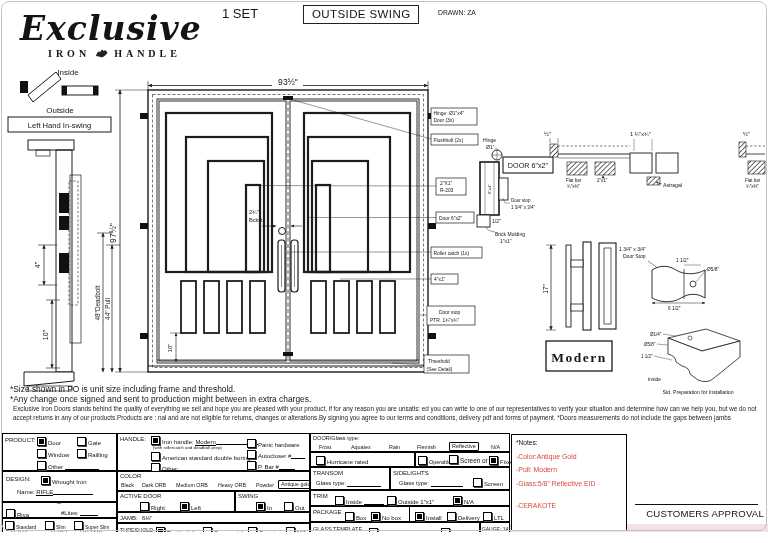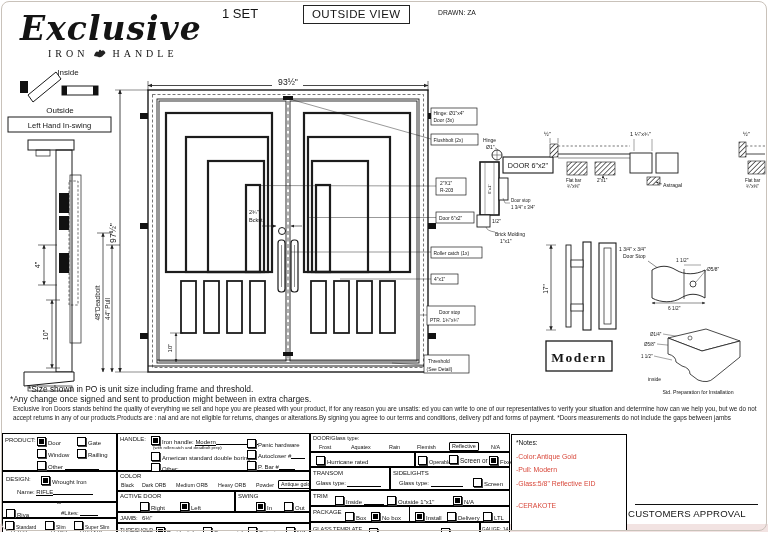--- a/index.html
+++ b/index.html
@@ -4,21 +4,21 @@
 <style>
   html,body{margin:0;padding:0;background:#fff}
   .page{position:relative;width:768px;height:532px;background:#fff;overflow:hidden;
         font-family:"Liberation Sans",sans-serif;color:#141414}
   .abs{position:absolute}
   .frame{position:absolute;inset:1px;border:1px solid #c9c2ba;border-radius:8px;pointer-events:none;z-index:50}
   .pinkstrip{position:absolute;left:0;bottom:0;width:768px;height:8px;background:#f2e3e2;z-index:0}
 
   
   .logo-script{font-family:"DejaVu Serif",serif;font-style:italic;font-weight:600;font-size:33px;letter-spacing:1px;line-height:1}
-  .logo-sub{font-family:"Liberation Serif",serif;font-weight:normal;font-size:10px;letter-spacing:4px;display:flex;align-items:center;gap:5px}
+  .logo-sub{font-family:"Liberation Serif",serif;font-weight:bold;font-size:10px;letter-spacing:4px;display:flex;align-items:center;gap:5px}
 
   .setlabel{font-size:13px}
   .viewbox{border:1.3px solid #222;padding:2px 8px 3px;font-size:11.5px;letter-spacing:.4px;background:#fff}
   .drawn{font-size:6.8px}
 
   
   .potable{position:absolute;left:551px;top:14px;width:211px;height:85px;border:1.6px solid #111;display:grid;
            grid-template-columns:84px 1fr;grid-template-rows:27px 30px 26px;background:#fff}
   .potable>div{border-right:1.2px solid #111;border-bottom:1.2px solid #111;display:flex;align-items:center;justify-content:center}
   .potable>div:nth-child(2n){border-right:none}
@@ -44,42 +44,42 @@
   .boxed{border:1px solid #000;padding:0 2px 1px;border-radius:1px}
   .tiny{font-size:4.4px}
   .or-div{display:flex;align-items:center;gap:3px;font-size:5.5px}
   .or-div i{flex:1;border-top:1px solid #000;height:0;font-style:normal}
 
   .notesbox{position:absolute;left:511px;top:434px;width:116px;height:97px;border:1.5px solid #000;
             box-sizing:border-box;background:#fff;padding:4px 4px;z-index:5}
   .notesbox .t{font-size:6.6px;color:#111}
   .notesbox .r{font-size:6.9px;color:#d8473a;margin-top:6.5px}
   .approvline{position:absolute;left:635px;top:504px;width:123px;height:0;border-top:1.4px solid #111;z-index:5}
-  .approvtext{position:absolute;left:628px;top:508px;width:136px;text-align:left;font-size:9.6px;letter-spacing:.2px;z-index:5}
+  .approvtext{position:absolute;left:628px;top:508px;width:136px;text-align:right;font-size:9.6px;letter-spacing:.2px;z-index:5}
 </style>
 </head>
 <body>
 
 <div class="page">
   <div class="pinkstrip"></div>
   <div class="frame"></div>
 
   <div class="abs" style="left:20px;top:12px">
     <div class="logo-script">Exclusive</div>
     <div class="logo-sub" style="margin:2px 0 0 28px">
       <span>IRON</span>
       <svg width="14" height="12" viewBox="0 0 14 12">
         <path d="M1,9 Q2.5,3 5.5,5 Q6.5,1 8.5,4 Q11,2 12.5,6 L9,9.5 Q7,11 5,9.8 Z" fill="#222"></path>
       </svg>
       <span>HANDLE</span>
     </div>
   </div>
 
   <div class="abs setlabel" style="left:222px;top:6px">1 SET</div>
-  <div class="abs viewbox" style="left:303px;top:5px">OUTSIDE VIEW</div>
+  <div class="abs viewbox" style="left:303px;top:5px">OUTSIDE SWING</div>
   <div class="abs drawn" style="left:438px;top:9px">DRAWN: ZA</div>
 
 
   <svg class="abs" style="left:0;top:55px" width="768" height="345" viewBox="0 0 768 345">
     <defs>
       <marker id="aE" markerWidth="7" markerHeight="7" refX="5.5" refY="3.5" orient="auto">
           <path d="M0,1L6,3.5L0,6Z" fill="#222"></path>
         </marker>
       <marker id="aS" markerWidth="7" markerHeight="7" refX="1.5" refY="3.5" orient="auto">
           <path d="M7,1L1,3.5L7,6Z" fill="#222"></path>
@@ -329,21 +329,21 @@
       <line x1="654" y1="301" x2="672" y2="305" stroke-width=".4"></line>
       <polygon points="668,283 706,274 740,286 702,296" fill="#fff"></polygon>
       <circle cx="690" cy="283" r="2" stroke-width=".6" fill="#fff"></circle>
       <circle cx="678" cy="290" r="2" stroke-width=".6" fill="#fff"></circle>
       <path d="M668,283 L668,299 q8,2 8,8 l6,4 q8,2 8,8 l8,6 q10,4 16,-2 L740,302 L740,286 L702,296 Z" fill="#fff"></path>
       <text x="648" y="326" font-size="5" stroke="none" fill="#161616">inside</text>
       <text x="698" y="339" font-size="5.2" text-anchor="middle" stroke="none" fill="#161616">Std. Preparation for Installation</text>
     </g>
   </svg>
 
-  <div class="abs note1" style="left:28px;top:384px">*Size shown in PO is unit size including frame and threshold.</div>
+  <div class="abs note1" style="left:10px;top:384px">*Size shown in PO is unit size including frame and threshold.</div>
   <div class="abs note1" style="left:10px;top:394px">*Any change once signed and sent to production might between in extra charges.</div>
   <div class="abs fineprint" style="left:13px;top:405px;width:748px">Exclusive Iron Doors stands behind the quality of everything we sell and hope you are pleased with your product, if for any reason you are unsatis: ed you can write to one of our representatives to verify your situation and determine how can we help you, but we do not accept returns in any of our products.Products are : nal and are not eligible for returns, changes or alterations.By signing you agree to our terms and conditions, delivery pdf and forms of payment. *Doors measurements do not include the gaps between jambs</div>
 
   <div class="cell" style="left:2px;top:433px;width:115px;height:38px">
     <span class="fl" style="left:2px;top:3px">PRODUCT:</span>
     <span class="fl" style="left:34px;top:3px"><span class="cb checked"></span><span>Door</span></span>
     <span class="fl" style="left:74px;top:3px"><span class="cb"></span><span>Gate</span></span>
     <span class="fl" style="left:34px;top:15px"><span class="cb"></span><span>Window</span></span>
     <span class="fl" style="left:74px;top:15px"><span class="cb"></span><span>Railling</span></span>
     <span class="fl" style="left:34px;top:27px"><span class="cb"></span><span>Other</span> <span class="blank" style="width:34px"></span></span>

